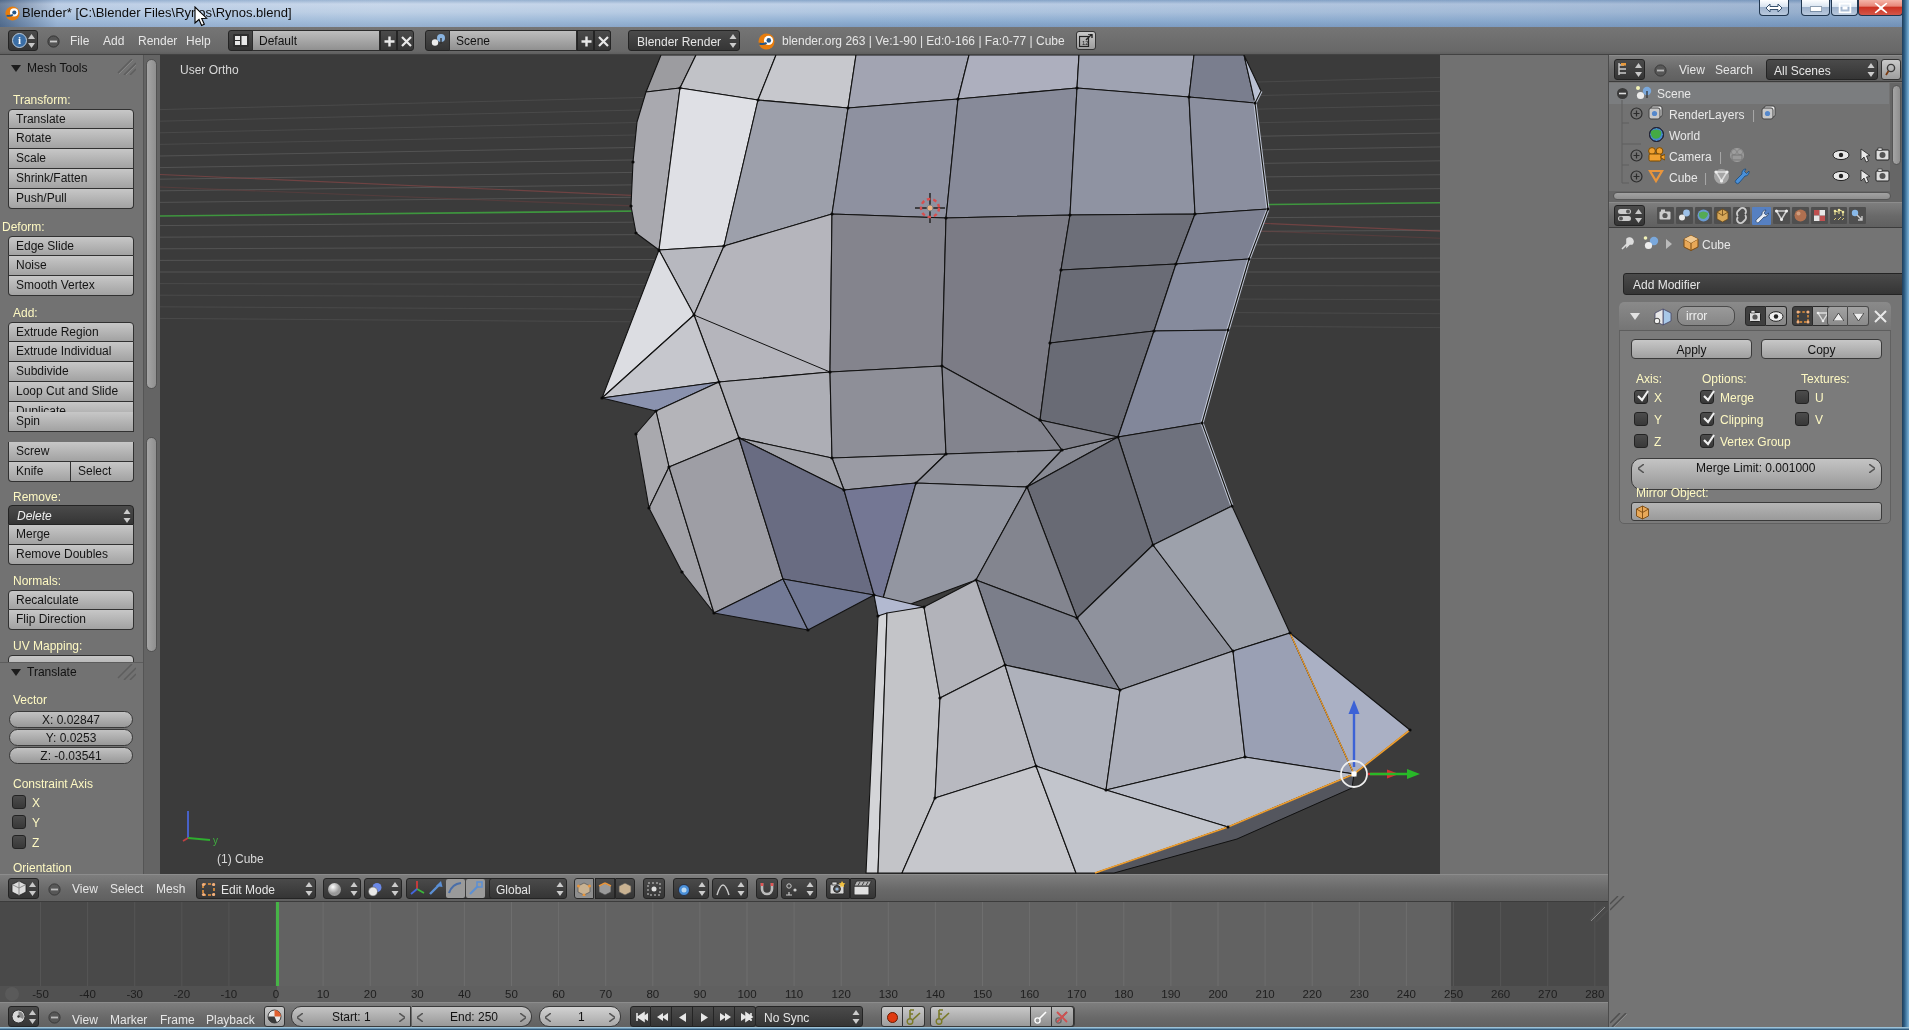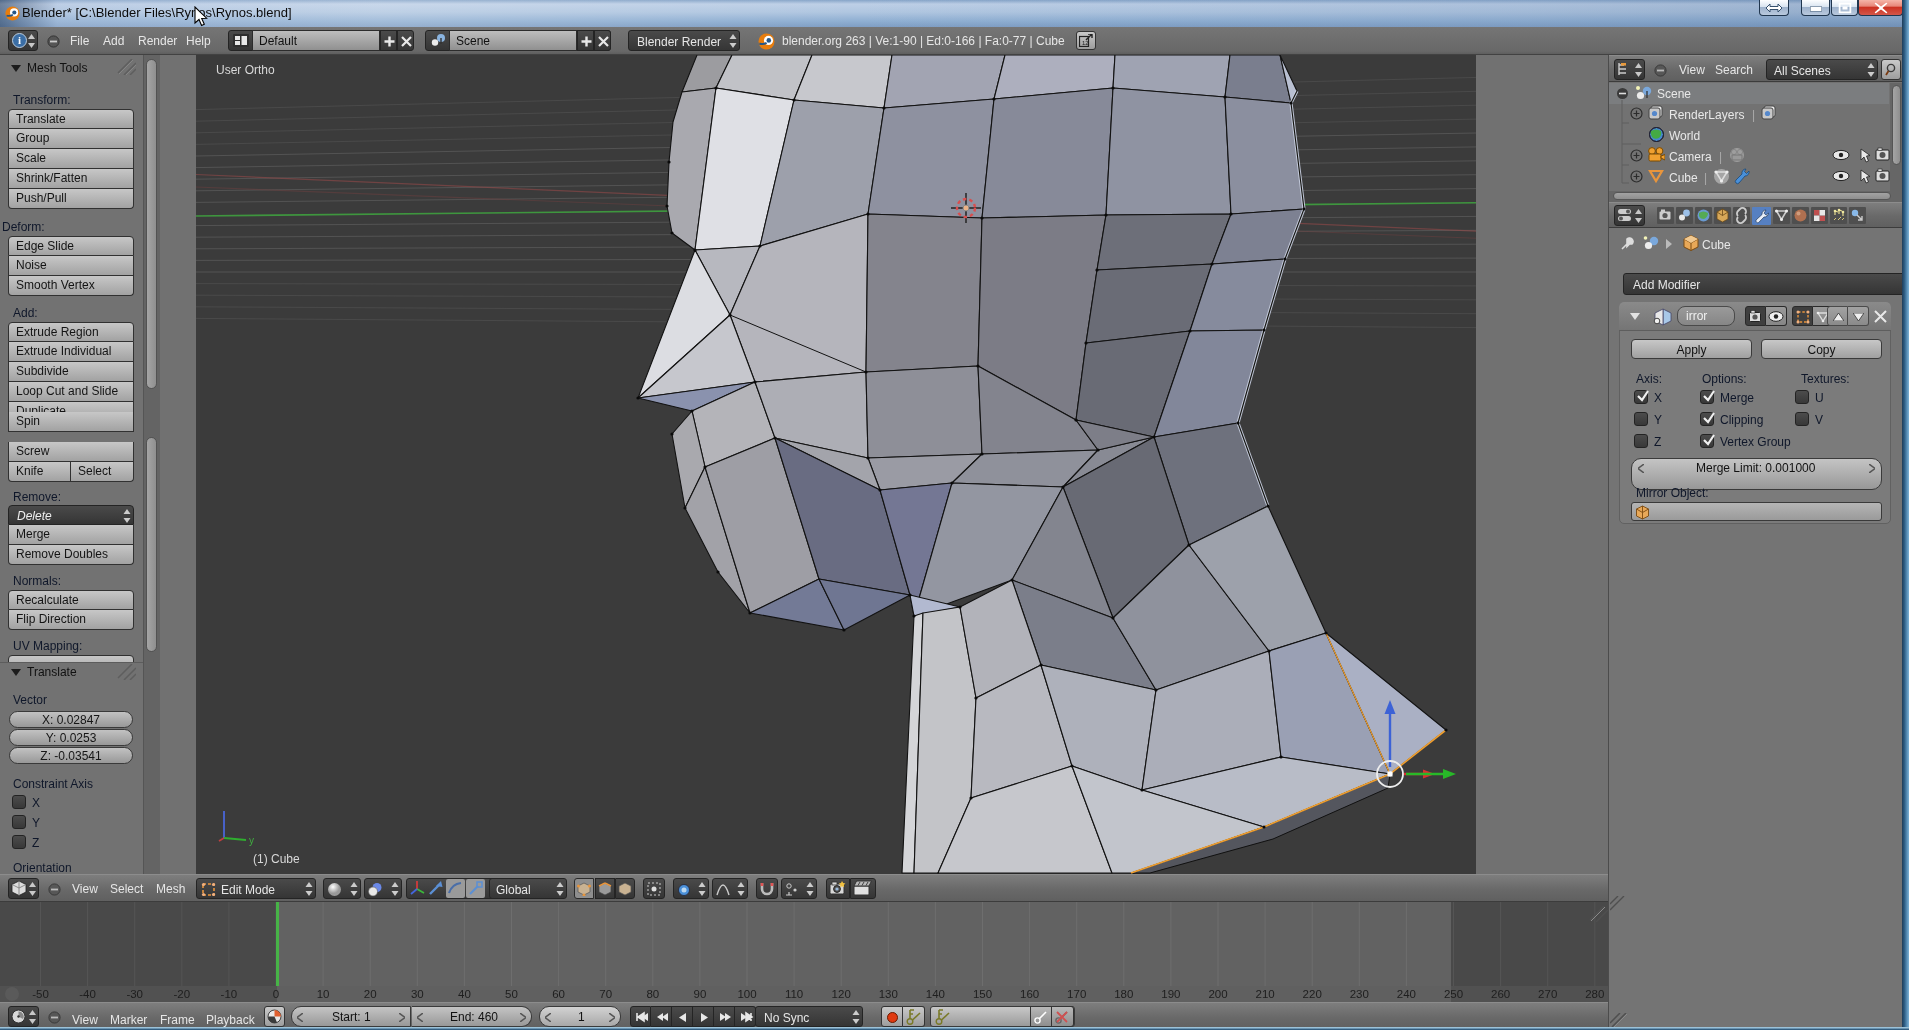--- a/index.html
+++ b/index.html
@@ -16,29 +16,29 @@
 #infobar{left:0;top:27px;width:1909px;height:28px;background:linear-gradient(180deg,#757575,#686868 90%,#5e5e5e);border-bottom:1px solid #424242;}
 .mtext{position:absolute;top:7px;font-size:12px;color:#e6e6e6;}
 .btext{font-size:12px;color:#111;}
 .dk{background:linear-gradient(180deg,#4a4a4a,#353535);border:1px solid #242424;border-radius:3px;}
 .lt{background:linear-gradient(180deg,#bdbdbd,#909090);border:1px solid #2c2c2c;}
 .spin{position:absolute;right:2px;top:3px;width:8px;height:14px;}
 
 .hdr{background:linear-gradient(180deg,#7e7e7e,#696969 55%,#606060);border-top:1px solid #8c8c8c;border-bottom:1px solid #3c3c3c;}
 
 #toolshelf{left:0;top:55px;width:160px;height:819px;background:#727272;border-right:1px solid #4c4c4c;}
-.plabel{position:absolute;font-size:12px;color:#0f172a;}
+.plabel{position:absolute;font-size:12px;color:#fef9c3;}
 .tbtn{position:absolute;left:8px;width:126px;height:20px;background:linear-gradient(180deg,#c7c7c7,#a2a2a2);border:1px solid #313131;border-top:none;font-size:12px;color:#141414;line-height:19px;padding-left:7px;}
 .tbtn.first{border-top:1px solid #313131;border-radius:4px 4px 0 0;}
 .tbtn.last{border-radius:0 0 4px 4px;}
 .tbtn.only{border-top:1px solid #313131;border-radius:4px;}
 .numf{position:absolute;left:9px;width:124px;height:17px;border-radius:9px;background:linear-gradient(180deg,#c2c2c2,#989898);border:1px solid #3a3a3a;font-size:12px;color:#161616;text-align:center;line-height:16px;}
 .chk{position:absolute;width:14px;height:14px;border-radius:3px;background:linear-gradient(180deg,#4c4c4c,#383838);border:1px solid #232323;}
 
-#viewport{left:160px;top:55px;width:1280px;height:819px;background:#3b3b3b;overflow:hidden;margin-left:36px;}
+#viewport{left:160px;top:55px;width:1280px;height:819px;background:#3b3b3b;overflow:hidden;}
 #vheader{left:0;top:874px;width:1608px;height:28px;}
 
 #timeline{left:0;top:902px;width:1896px;height:100px;background:#c2410c;overflow:hidden;}
 #theader{left:0;top:1002px;width:1909px;height:28px;}
 
 #outliner{left:1608px;top:55px;width:294px;height:147px;background:#727272;border-left:1px solid #4c4c4c;}
 #props{left:1608px;top:202px;width:294px;height:828px;background:#747474;border-left:1px solid #4c4c4c;}
 .otext{position:absolute;font-size:12px;color:#e8e8e8;}
 
 #rborder{left:1902px;top:0;width:7px;height:1030px;background:linear-gradient(90deg,#1f3d59,#2e5d83 35%,#5e94bc 75%,#7fb2d4);}
@@ -169,21 +169,21 @@
 <svg class="abs" style="left:11px;top:9px" width="10" height="9" viewBox="0 0 10 9">
         <path d="M0 1 L10 1 L5 8 Z" fill="#1c1c1c"></path>
       </svg>
 <span class="plabel" style="left:27px;top:6px;color:#111;">Mesh Tools</span>
 <svg class="abs" style="left:116px;top:4px" width="20" height="16" viewBox="0 0 20 16">
         <path d="M2 14 L16 0 M8 16 L20 4 M14 16 L20 10" stroke="#5e5e5e" stroke-width="1.5"></path>
         <path d="M3 15 L17 1 M9 17 L21 5" stroke="#858585" stroke-width="1"></path>
       </svg>
 <span class="plabel" style="left:13px;top:38px">Transform:</span>
 <div class="tbtn first" style="top:54px">Translate</div>
-<div class="tbtn" style="top:74px">Group</div>
+<div class="tbtn" style="top:74px">Rotate</div>
 <div class="tbtn" style="top:94px">Scale</div>
 <div class="tbtn" style="top:114px">Shrink/Fatten</div>
 <div class="tbtn last" style="top:134px">Push/Pull</div>
 <span class="plabel" style="left:2px;top:165px">Deform:</span>
 <div class="tbtn first" style="top:181px">Edge Slide</div>
 <div class="tbtn" style="top:201px">Noise</div>
 <div class="tbtn last" style="top:221px">Smooth Vertex</div>
 <span class="plabel" style="left:13px;top:251px">Add:</span>
 <div class="tbtn first" style="top:267px">Extrude Region</div>
 <div class="tbtn" style="top:287px">Extrude Individual</div>
@@ -691,21 +691,21 @@
 <div class="abs" style="left:291px;top:3px;width:120px;height:21px;background:linear-gradient(180deg,#c4c4c4,#989898);border:1px solid #3a3a3a;border-radius:10px 0 0 10px;">
         <span class="btext" style="position:absolute;left:40px;top:3px;">Start: 1</span>
         <svg style="position:absolute;left:5px;top:6px" width="6" height="9" viewBox="0 0 6 9">
           <path d="M6 0 L0 4.5 L6 9" fill="none" stroke="#555" stroke-width="1.5"></path>
         </svg>
         <svg style="position:absolute;right:5px;top:6px" width="6" height="9" viewBox="0 0 6 9">
           <path d="M0 0 L6 4.5 L0 9" fill="none" stroke="#555" stroke-width="1.5"></path>
         </svg>
       </div>
 <div class="abs" style="left:412px;top:3px;width:120px;height:21px;background:linear-gradient(180deg,#c4c4c4,#989898);border:1px solid #3a3a3a;border-left:none;border-radius:0 10px 10px 0;">
-        <span class="btext" style="position:absolute;left:38px;top:3px;">End: 460</span>
+        <span class="btext" style="position:absolute;left:38px;top:3px;">End: 250</span>
         <svg style="position:absolute;left:5px;top:6px" width="6" height="9" viewBox="0 0 6 9">
           <path d="M6 0 L0 4.5 L6 9" fill="none" stroke="#555" stroke-width="1.5"></path>
         </svg>
         <svg style="position:absolute;right:5px;top:6px" width="6" height="9" viewBox="0 0 6 9">
           <path d="M0 0 L6 4.5 L0 9" fill="none" stroke="#555" stroke-width="1.5"></path>
         </svg>
       </div>
 <div class="abs" style="left:539px;top:3px;width:82px;height:21px;background:linear-gradient(180deg,#d2d2d2,#a8a8a8);border:1px solid #3a3a3a;border-radius:10px;">
         <span class="btext" style="position:absolute;left:38px;top:3px;">1</span>
         <svg style="position:absolute;left:5px;top:6px" width="6" height="9" viewBox="0 0 6 9">

